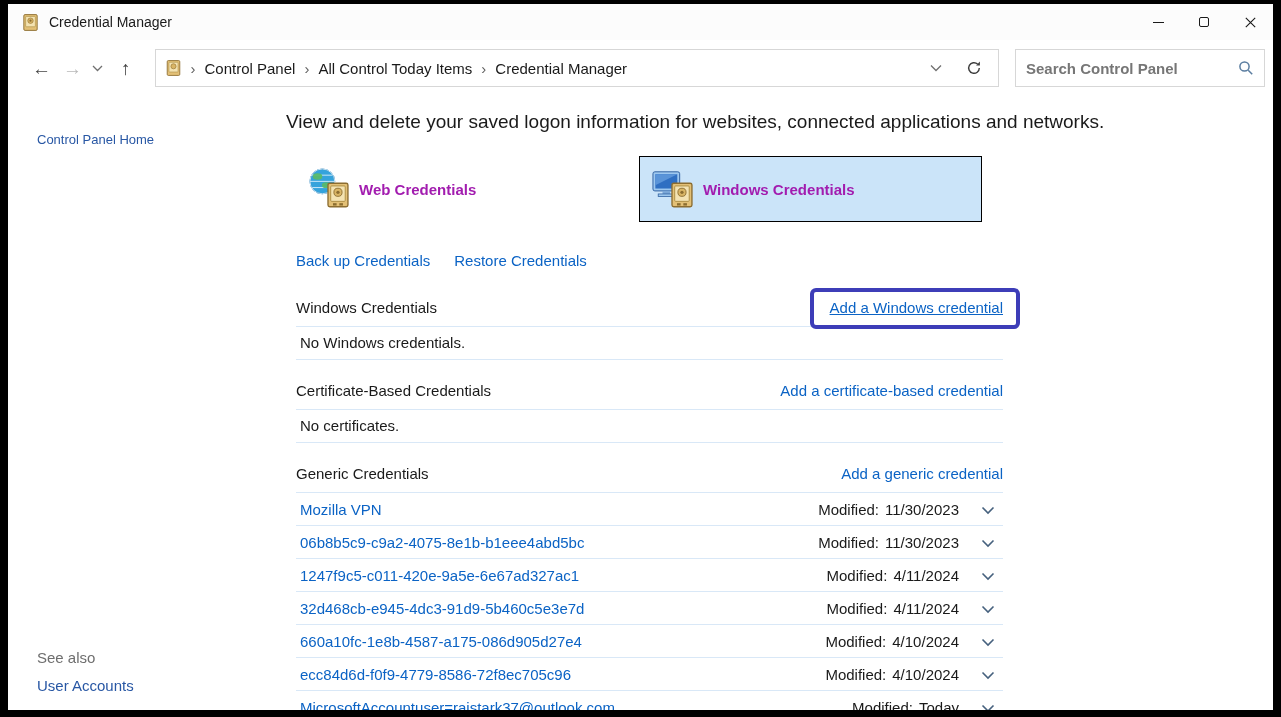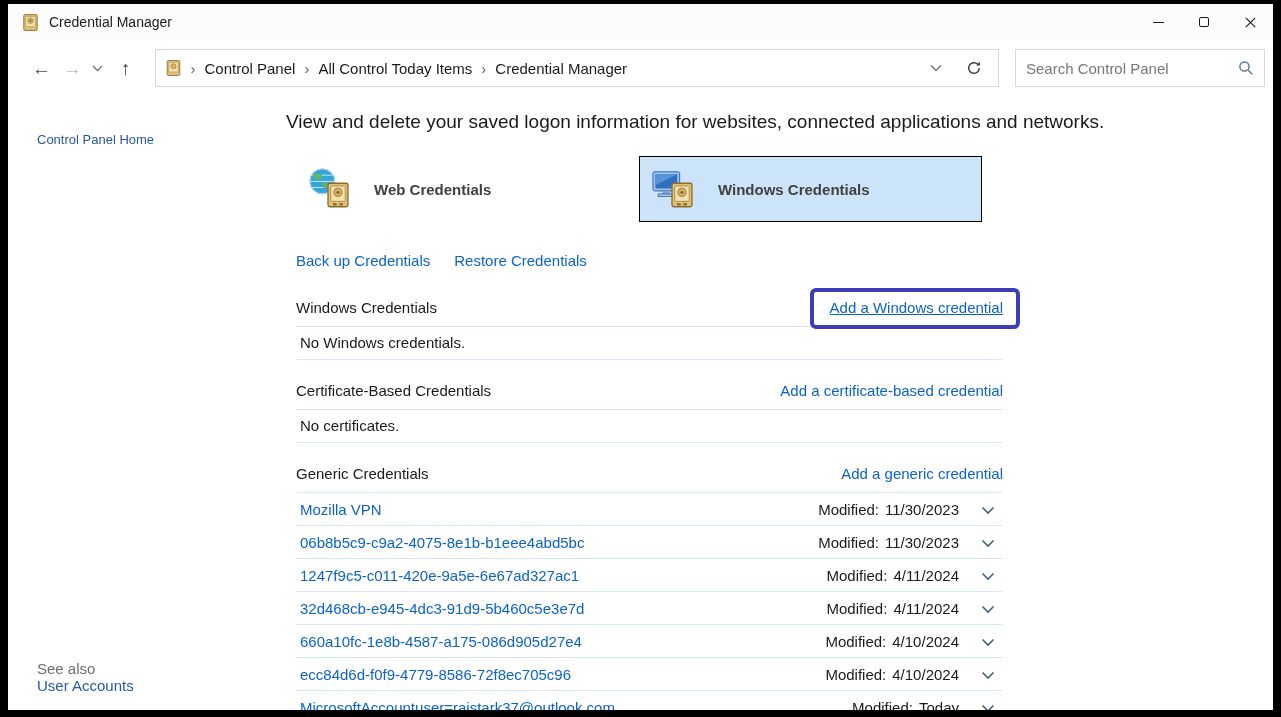--- a/index.html
+++ b/index.html
@@ -39,41 +39,41 @@
   .crumb-spacer { flex: 1; }
   .crumb-dd { display: inline-flex; padding: 4px 14px; }
   .crumb-refresh { display: inline-flex; padding: 4px 8px 4px 10px; }
 
   .search-box {
     width: 250px; height: 38px; border: 1px solid #d7d7d7; background: #fff;
     display: flex; align-items: center; padding: 0 10px; flex: none;
   }
   .search-box input {
     border: none; outline: none; flex: 1; font-size: 15px; color: #a21caf;
-    font-family: inherit; background: transparent;
+    font-family: inherit; background: transparent; font-weight: bold;
   }
   .search-box input::placeholder { color: #767676; }
 
   
   .content { flex: 1; display: flex; overflow: hidden; }
 
   .sidebar { width: 270px; flex: none; position: relative; padding: 34px 0 0 29px; }
   .side-home { font-size: 13px; color: #2857a4; text-decoration: none; cursor: pointer; }
   .see-also { position: absolute; left: 29px; bottom: 16px; }
-  .see-also-label { font-size: 15px; color: #6e6e6e; }
+  .see-also-label { font-size: 15px; color: #6e6e6e; margin-bottom: 11px; }
   .see-also-link { font-size: 15px; color: #2857a4; text-decoration: none; cursor: pointer; display: block; }
 
   .main { flex: 1; padding: 16px 0 0 8px; overflow: hidden; }
   .desc { font-size: 19px; color: #1a1a1a; line-height: 20px; }
 
   .tabs { display: flex; margin: 24px 0 0 10px; }
   .tab { width: 343px; height: 66px; display: flex; align-items: center; padding-left: 12px; }
   .tab.selected { background: #cbe4f9; border: 1px solid #000; }
   .tab-icon { width: 42px; height: 44px; flex: none; }
-  .tab-label { font-size: 15px; font-weight: bold; color: #404040; margin-left: 24px; }
+  .tab-label { font-size: 15px; font-weight: bold; color: #a21caf; margin-left: 9px; }
 
   .actions { margin: 30px 0 0 10px; display: flex; gap: 24px; font-size: 15px; }
 
   a.link { color: #0b63c5; text-decoration: none; cursor: pointer; }
   a.link.underlined { text-decoration: underline; }
 
   .section { margin-left: 10px; width: 707px; }
   .section.first { margin-top: 30px; }
   .section + .section { margin-top: 22px; }
   .sec-header {

